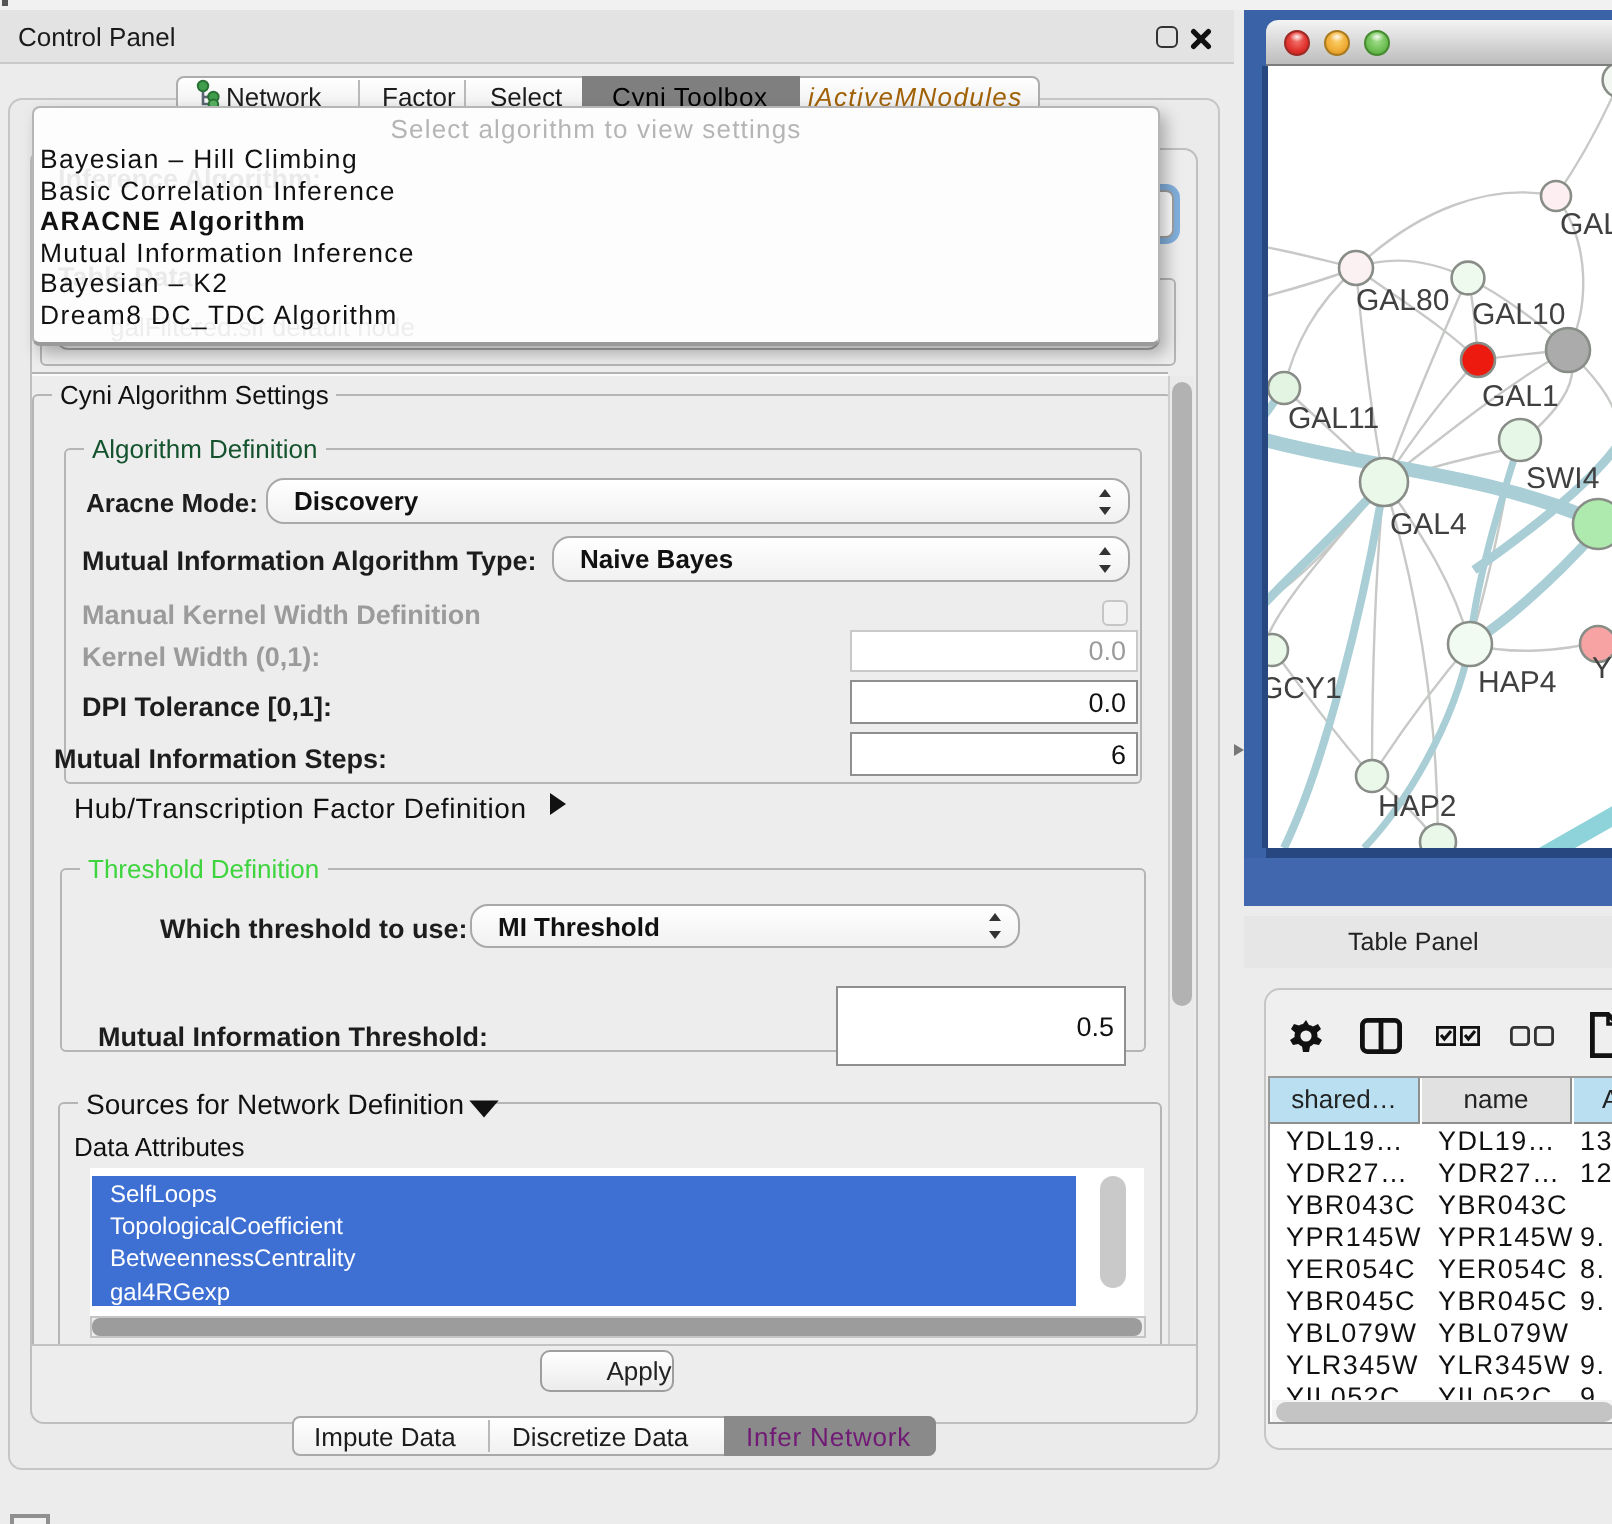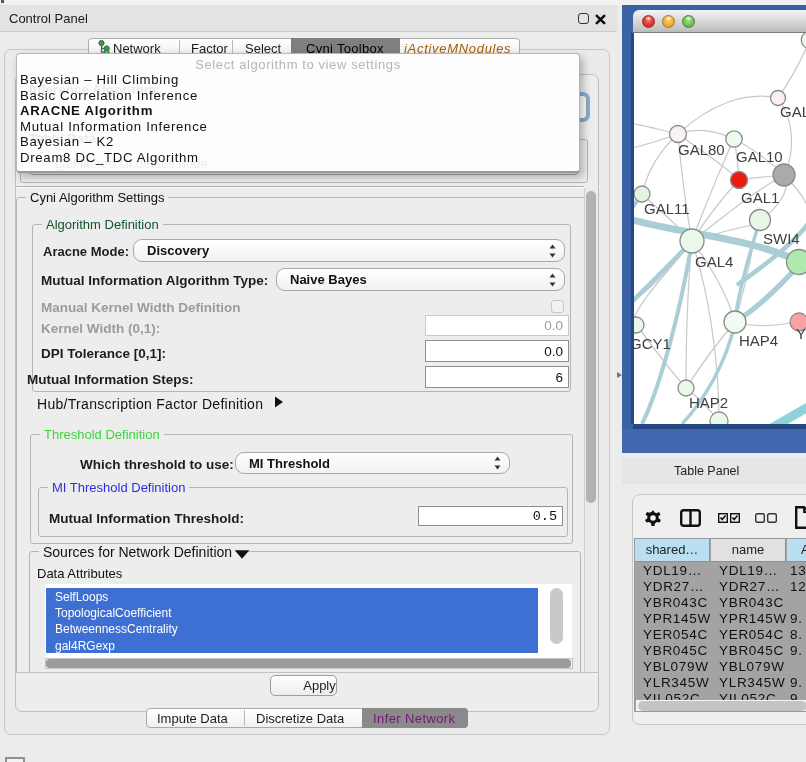--- a/index.html
+++ b/index.html
@@ -79,34 +79,31 @@
   <div class="lbl abs" style="left:26px;top:158px;">DPI Tolerance [0,1]:</div>
   <div class="field" style="left:410px;top:152px;width:144px;height:22px;">0.0</div>
   <div class="lbl abs" style="left:12px;top:184px;">Mutual Information Steps:</div>
   <div class="field" style="left:410px;top:178px;width:144px;height:22px;">6</div>
 
   <div class="abs" style="left:22px;top:208px;font-size:14px;color:#111;letter-spacing:0.3px;">Hub/Transcription Factor Definition</div>
   <svg class="abs" style="left:259px;top:207px;" width="10" height="14" viewBox="0 0 10 13">
       <path d="M1 1 L9 6.5 L1 12 Z" fill="#111"></path>
     </svg>
 
-  <div class="grp" style="left:15px;top:246px;width:543px;height:110px;">
+  <div class="grp" style="left:15px;top:246px;width:543px;height:92px;">
       <span style="color:#3ed43e;">Threshold Definition</span>
     </div>
   <div class="lbl abs" style="left:65px;top:269px;">Which threshold to use:</div>
   <div class="combo" style="left:220px;top:264px;width:275px;height:22px;padding-left:13px;">MI Threshold<span class="arr">
         <svg width="9" height="16" viewBox="0 0 9 16">
           <path d="M1.5 5.5 L4.5 1.5 L7.5 5.5 Z M1.5 10.5 L4.5 14.5 L7.5 10.5 Z" fill="#333"></path>
         </svg>
       </span></div>
-  <div class="grp" style="left:23px;top:299px;width:530px;height:50px;">
-      <span style="color:#2d2de0;">MI Threshold Definition</span>
-    </div>
   <div class="lbl abs" style="left:34px;top:323px;">Mutual Information Threshold:</div>
-  <div class="field" style="left:403px;top:318px;width:145px;height:20px;font-family:Liberation Mono, monospace;">0.5</div>
+  <div class="field" style="left:403px;top:305px;width:145px;height:40px;">0.5</div>
 
   <div class="grp" style="left:14px;top:363px;width:552px;height:130px;">
       <span style="font-size:14px;">Sources for Network Definition</span>
     </div>
   <svg class="abs" style="left:217px;top:361px;" width="20" height="11" viewBox="0 0 13 9">
       <path d="M0.5 1 L12.5 1 L6.5 8 Z" fill="#111"></path>
     </svg>
   <div class="abs" style="left:22px;top:378px;font-size:13px;font-weight:normal;color:#111;">Data Attributes</div>
   <div class="abs" style="left:30px;top:396px;width:527px;height:74px;background:#fff;"></div>
   <div class="abs" style="left:31px;top:400px;width:492px;height:65px;background:#3e6fd3;"></div>
@@ -252,21 +249,21 @@
   </svg>
 <svg class="abs" style="left:755px;top:513px;" width="22" height="10" viewBox="0 0 22 10">
     <rect x="0.7" y="0.7" width="8.6" height="8.6" rx="1.5" fill="none" stroke="#333" stroke-width="1.4"></rect>
     <rect x="12.7" y="0.7" width="8.6" height="8.6" rx="1.5" fill="none" stroke="#333" stroke-width="1.4"></rect>
   </svg>
 <svg class="abs" style="left:795px;top:506px;" width="16" height="23" viewBox="0 0 16 23">
     <path d="M1.2 1.2 H9 L14 6 V21.8 H1.2 Z" fill="none" stroke="#111" stroke-width="2.4"></path>
     <path d="M9 1.2 V6 H14" fill="none" stroke="#111" stroke-width="1.8"></path>
   </svg>
 
-<div class="abs" style="left:634px;top:538px;width:172px;height:174px;background:#a3a3a3;border:1px solid #999;border-right:none;overflow:hidden;">
+<div class="abs" style="left:634px;top:538px;width:172px;height:174px;background:#ffffff;border:1px solid #999;border-right:none;overflow:hidden;">
   <div class="abs" style="left:0;top:0;width:75px;height:23px;background:#b9dff0;border-right:1px solid #8f8f8f;border-bottom:1px solid #8f8f8f;text-align:center;font-size:13px;color:#222;line-height:22px;">shared…</div>
   <div class="abs" style="left:76px;top:0;width:75px;height:23px;background:#e1e1e1;border-right:1px solid #8f8f8f;border-bottom:1px solid #8f8f8f;text-align:center;font-size:13px;color:#222;line-height:22px;">name</div>
   <div class="abs" style="left:152px;top:0;width:30px;height:23px;background:#b9dff0;border-bottom:1px solid #8f8f8f;font-size:13px;color:#222;line-height:22px;padding-left:14px;overflow:hidden;">A</div>
   <div class="abs" style="left:8px;top:24px;font-size:13.5px;color:#111;line-height:16px;letter-spacing:0.7px;">YDL19…<br>YDR27…<br>YBR043C<br>YPR145W<br>YER054C<br>YBR045C<br>YBL079W<br>YLR345W<br>YIL052C</div>
   <div class="abs" style="left:84px;top:24px;font-size:13.5px;color:#111;line-height:16px;letter-spacing:0.7px;">YDL19…<br>YDR27…<br>YBR043C<br>YPR145W<br>YER054C<br>YBR045C<br>YBL079W<br>YLR345W<br>YIL052C</div>
   <div class="abs" style="left:155px;top:24px;font-size:13.5px;color:#111;line-height:16px;letter-spacing:0.7px;">13<br>12<br><br>9.<br>8.<br>9.<br><br>9.<br>9.</div>
   <div class="abs" style="left:1px;top:161px;width:171px;height:12px;background:#f4f4f4;"></div>
   <div class="abs" style="left:3px;top:162px;width:169px;height:10px;background:#c4c4c4;border-radius:5px;"></div>
 </div>
 

